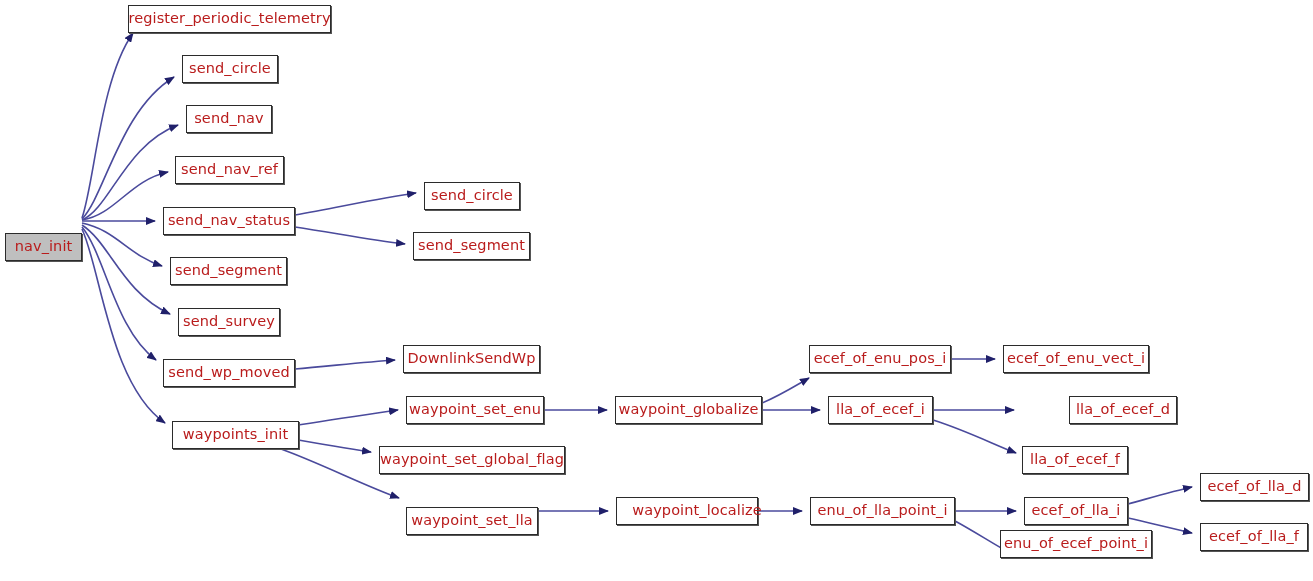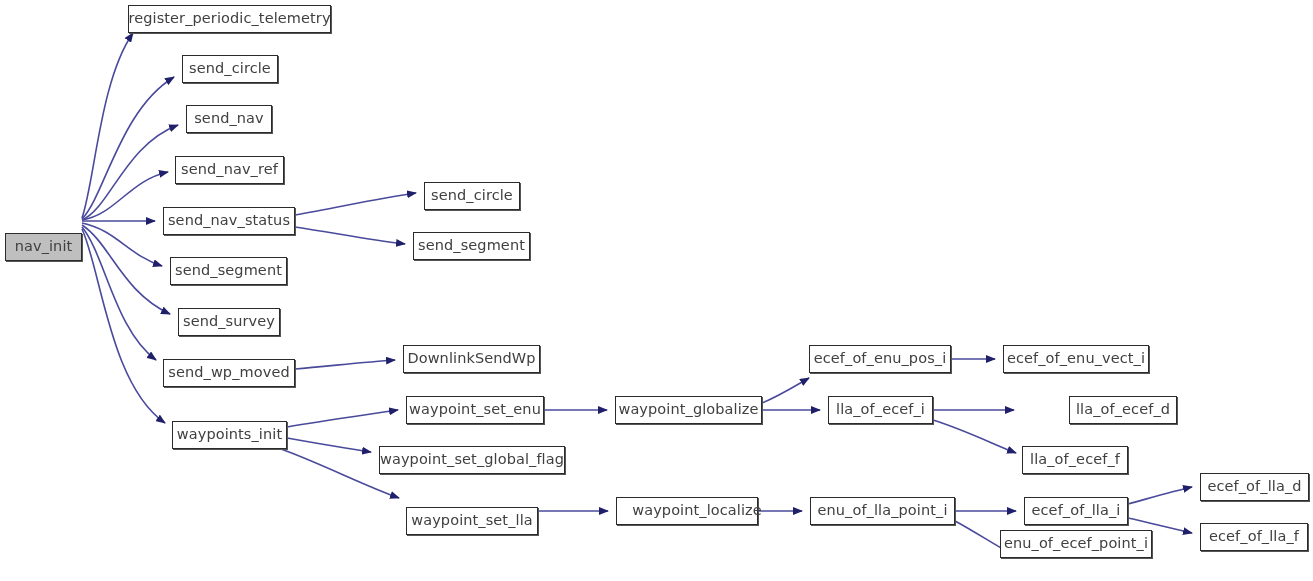--- a/index.html
+++ b/index.html
@@ -21,21 +21,21 @@
     top: 0;
     width: 1313px;
     height: 581px;
     pointer-events: none;
   }
   .node {
     position: absolute;
     box-sizing: border-box;
     border: 1px solid #2b2b2b;
     background: #ffffff;
-    color: #404040;
+    color: #b91c1c;
     font-size: 14.5px;
     line-height: 1;
     display: flex;
     align-items: center;
     justify-content: center;
     white-space: nowrap;
     letter-spacing: 0.1px;
     box-shadow: 1px 1px 0 0 #555555;
   }
   .node.root {
@@ -108,21 +108,21 @@
       </div>
       <div class="node" style="left: 170px; top: 257px; width: 117px; height: 28px;">
         <span>send_segment</span>
       </div>
       <div class="node" style="left: 178px; top: 308px; width: 102px; height: 28px;">
         <span>send_survey</span>
       </div>
       <div class="node" style="left: 163px; top: 359px; width: 132px; height: 28px;">
         <span>send_wp_moved</span>
       </div>
-      <div class="node" style="left: 172px; top: 421px; width: 115px; height: 28px;">
+      <div class="node" style="left: 172px; top: 421px; width: 127px; height: 28px;">
         <span>waypoints_init</span>
       </div>
       <div class="node" style="left: 424px; top: 182px; width: 96px; height: 28px;">
         <span>send_circle</span>
       </div>
       <div class="node" style="left: 413px; top: 232px; width: 117px; height: 28px;">
         <span>send_segment</span>
       </div>
       <div class="node" style="left: 403px; top: 345px; width: 137px; height: 28px;">
         <span>DownlinkSendWp</span>

